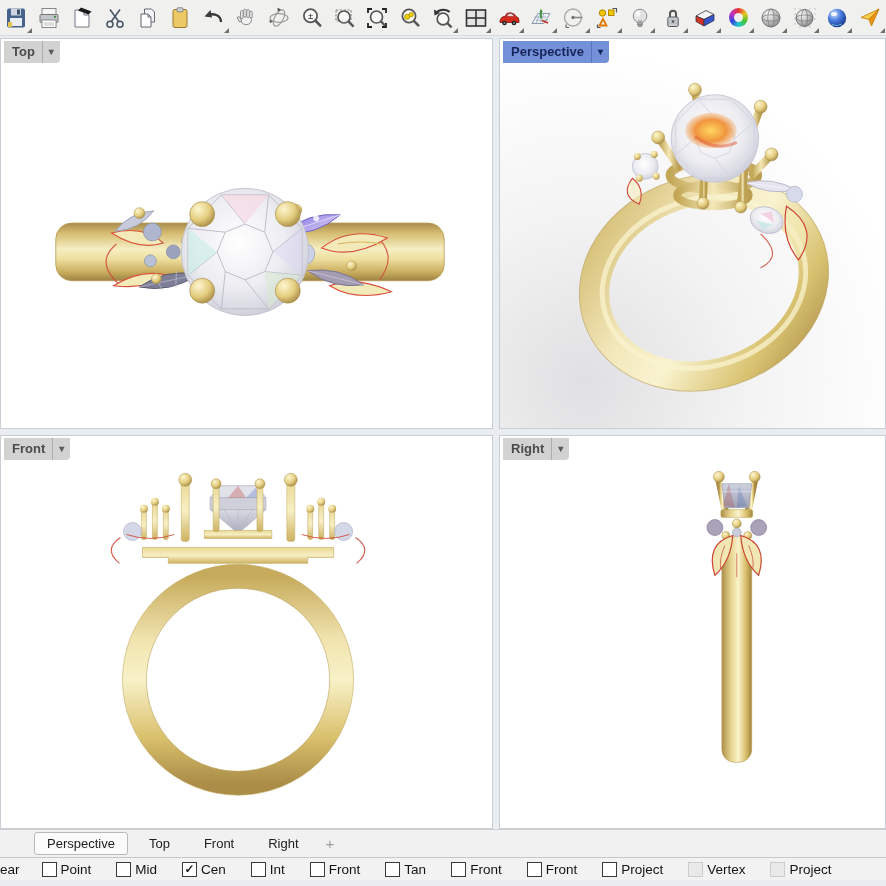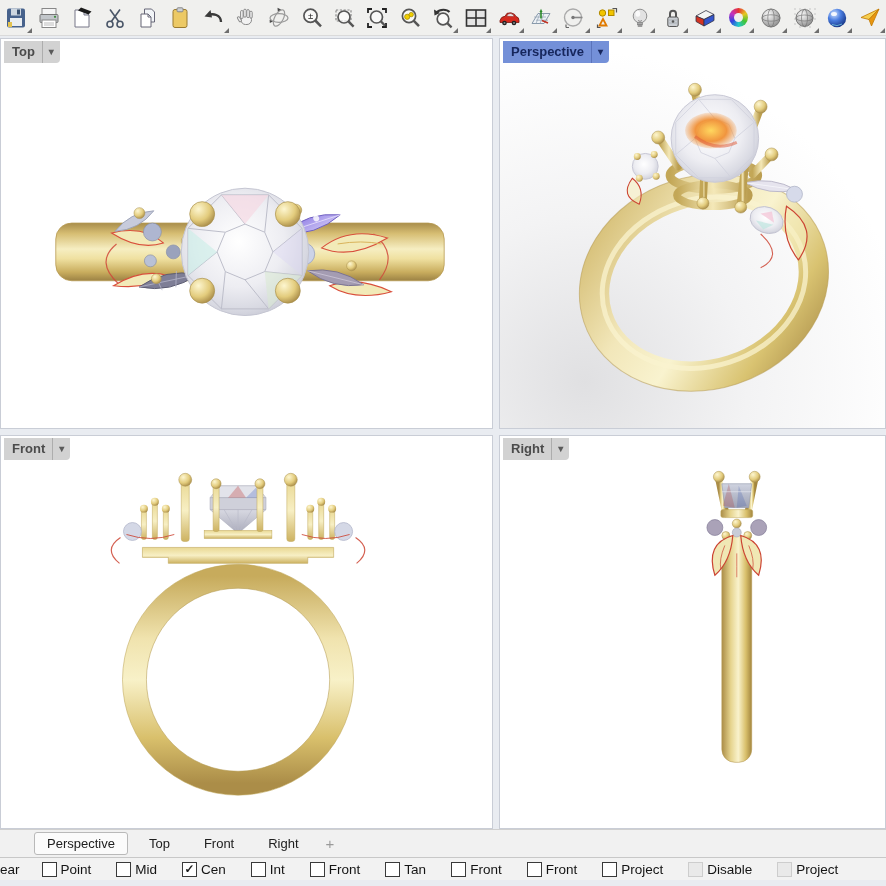--- a/index.html
+++ b/index.html
@@ -678,21 +678,21 @@
       <span class="osnap-item">
         <span class="cb"></span>
         <span>Front</span>
       </span>
       <span class="osnap-item">
         <span class="cb"></span>
         <span>Project</span>
       </span>
       <span class="osnap-item">
         <span class="cb disabled"></span>
-        <span>Disable</span>
+        <span>Vertex</span>
       </span>
       <span class="osnap-item">
         <span class="cb disabled"></span>
         <span>Project</span>
       </span>
     </div>
 
 </div>
 
 </body></html>

